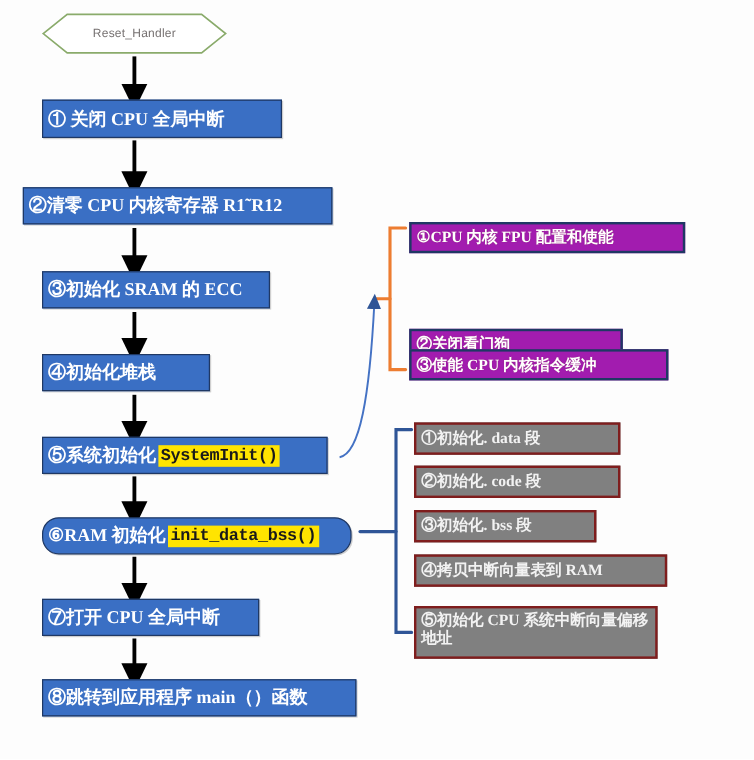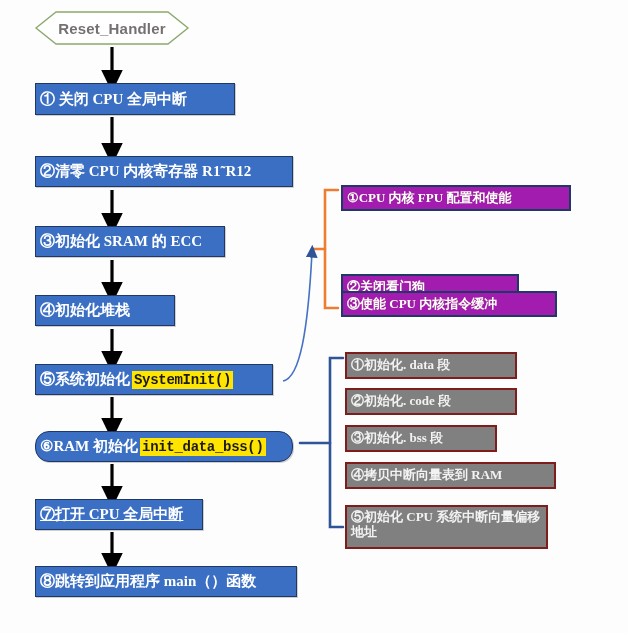--- a/index.html
+++ b/index.html
@@ -23,24 +23,23 @@
     top: 10px;
     width: 180px;
     height: 36px;
   }
   .hexagon svg { display: block; }
   .hexagon .hex-label {
     position: absolute;
     left: 0; top: 0;
     width: 180px; height: 36px;
     display: flex; align-items: center; justify-content: center;
-    font-size: 15px;
+    font-size: 10px;
     color: #767171;
     letter-spacing: .2px;
-    font-weight: bold;
   }
 
   
   .mbox {
     position: absolute;
     box-sizing: border-box;
     background: #3a6fc4;
     border: 1px solid #1f3864;
     box-shadow: 1px 1px 0 rgba(0,0,0,.18);
     display: flex;
@@ -144,21 +143,21 @@
     <svg width="180" height="36" viewBox="0 0 180 36">
       <polygon points="14,18 34,2 146,2 166,18 146,34 34,34" fill="#ffffff" stroke="#8AAB6B" stroke-width="1.4"></polygon>
     </svg>
     <div class="hex-label">Reset_Handler</div>
   </div>
 
   <div class="mbox" style="left:35px; top:83px; width:200px; height:32px;">
     <span>① 关闭 CPU 全局中断</span>
   </div>
 
-  <div class="mbox" style="left:35px; top:156px; width:258px; height:31px;">
+  <div class="mbox" style="left:19px; top:156px; width:258px; height:31px;">
     <span>②清零 CPU 内核寄存器 R1˜R12</span>
   </div>
 
   <div class="mbox" style="left:35px; top:226px; width:190px; height:31px;">
     <span>③初始化 SRAM 的 ECC</span>
   </div>
 
   <div class="mbox" style="left:35px; top:295px; width:140px; height:31px;">
     <span>④初始化堆栈</span>
   </div>
@@ -166,21 +165,21 @@
   <div class="mbox" style="left:35px; top:364px; width:238px; height:31px;">
     <span>⑤系统初始化</span>
     <span class="code">SystemInit()</span>
   </div>
 
   <div class="mbox" style="left:35px; top:431px; width:258px; height:31px;border-radius:14px;">
     <span>⑥RAM 初始化</span>
     <span class="code">init_data_bss()</span>
   </div>
 
-  <div class="mbox" style="left:35px; top:499px; width:168px; height:31px;text-decoration:underline;">
+  <div class="mbox" style="left:35px; top:499px; width:181px; height:31px;">
     <span>⑦打开 CPU 全局中断</span>
   </div>
 
   <div class="mbox" style="left:35px; top:566px; width:262px; height:31px;">
     <span>⑧跳转到应用程序 main（）函数</span>
   </div>
 
   <div class="obox" style="left:341px; top:185px; width:230px; height:26px;">
     <span>①CPU 内核 FPU 配置和使能</span>
   </div>

